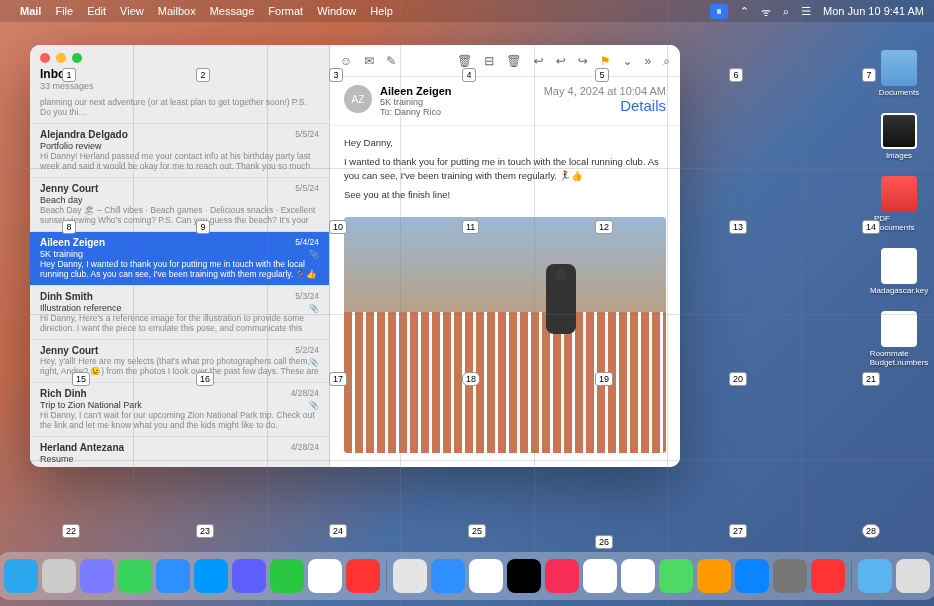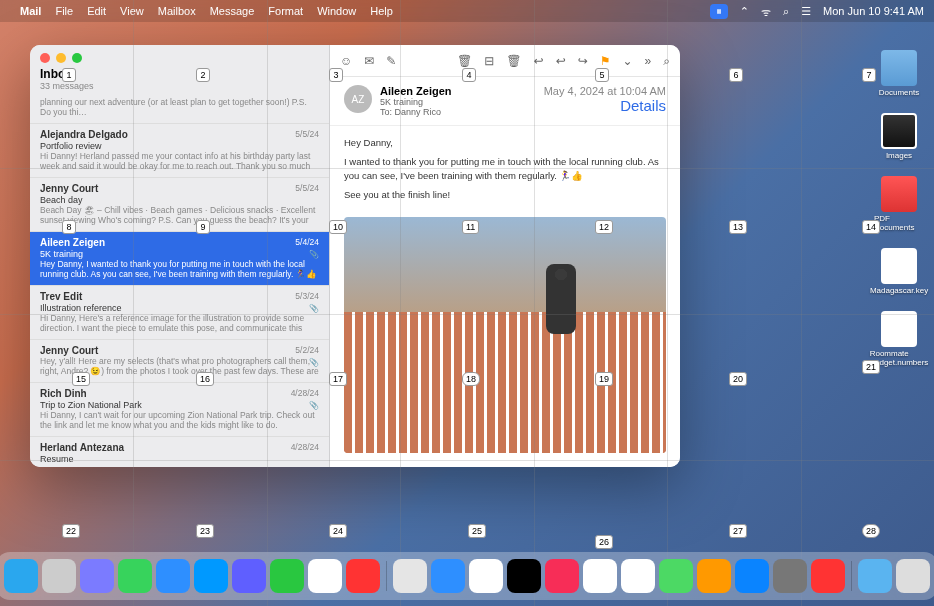--- a/index.html
+++ b/index.html
@@ -113,21 +113,21 @@
           <div class="preview">Beach Day 🏖 – Chill vibes · Beach games · Delicious snacks · Excellent sunset viewing Who's coming? P.S. Can you guess the beach? It's your favorite, Xiaomeng…</div>
         </div>
         <div class="msg selected">
           <div class="sender">Aileen Zeigen</div>
           <div class="date">5/4/24</div>
           <div class="attach">📎</div>
           <div class="subject">5K training</div>
           <div class="preview">Hey Danny, I wanted to thank you for putting me in touch with the local running club. As you can see, I've been training with them regularly. 🏃‍♀️👍 See you at the fi…</div>
         </div>
         <div class="msg">
-          <div class="sender">Trev Edit</div>
+          <div class="sender">Dinh Smith</div>
           <div class="date">5/3/24</div>
           <div class="attach">📎</div>
           <div class="subject">Illustration reference</div>
           <div class="preview">Hi Danny, Here's a reference image for the illustration to provide some direction. I want the piece to emulate this pose, and communicate this kind of fluidity and uni…</div>
         </div>
         <div class="msg">
           <div class="sender">Jenny Court</div>
           <div class="date">5/2/24</div>
           <div class="attach">📎</div>
           <div class="preview">Hey, y'all! Here are my selects (that's what pro photographers call them, right, Andre? 😉) from the photos I took over the past few days. These are some of my f…</div>
@@ -231,21 +231,21 @@
     <div class="grid-num" style="left: 462px; top: 220px;">11</div>
     <div class="grid-num" style="left: 595px; top: 220px;">12</div>
     <div class="grid-num" style="left: 729px; top: 220px;">13</div>
     <div class="grid-num" style="left: 862px; top: 220px;">14</div>
     <div class="grid-num" style="left: 72px; top: 372px;">15</div>
     <div class="grid-num" style="left: 196px; top: 372px;">16</div>
     <div class="grid-num" style="left: 329px; top: 372px;">17</div>
     <div class="grid-num" style="left: 462px; top: 372px; border-radius: 6px;">18</div>
     <div class="grid-num" style="left: 595px; top: 372px;">19</div>
     <div class="grid-num" style="left: 729px; top: 372px;">20</div>
-    <div class="grid-num" style="left: 862px; top: 360px;">21</div>
+    <div class="grid-num" style="left: 862px; top: 372px;">21</div>
     <div class="grid-num" style="left: 62px; top: 524px;">22</div>
     <div class="grid-num" style="left: 196px; top: 524px;">23</div>
     <div class="grid-num" style="left: 329px; top: 524px;">24</div>
     <div class="grid-num" style="left: 462px; top: 524px; margin-left: 6px;">25</div>
     <div class="grid-num" style="left: 595px; top: 503px; margin-top: 32px;">26</div>
     <div class="grid-num" style="left: 729px; top: 524px;">27</div>
     <div class="grid-num" style="left: 862px; top: 524px; border-radius: 7px;">28</div>
   </div>
 
 <div class="dock" id="dock">

